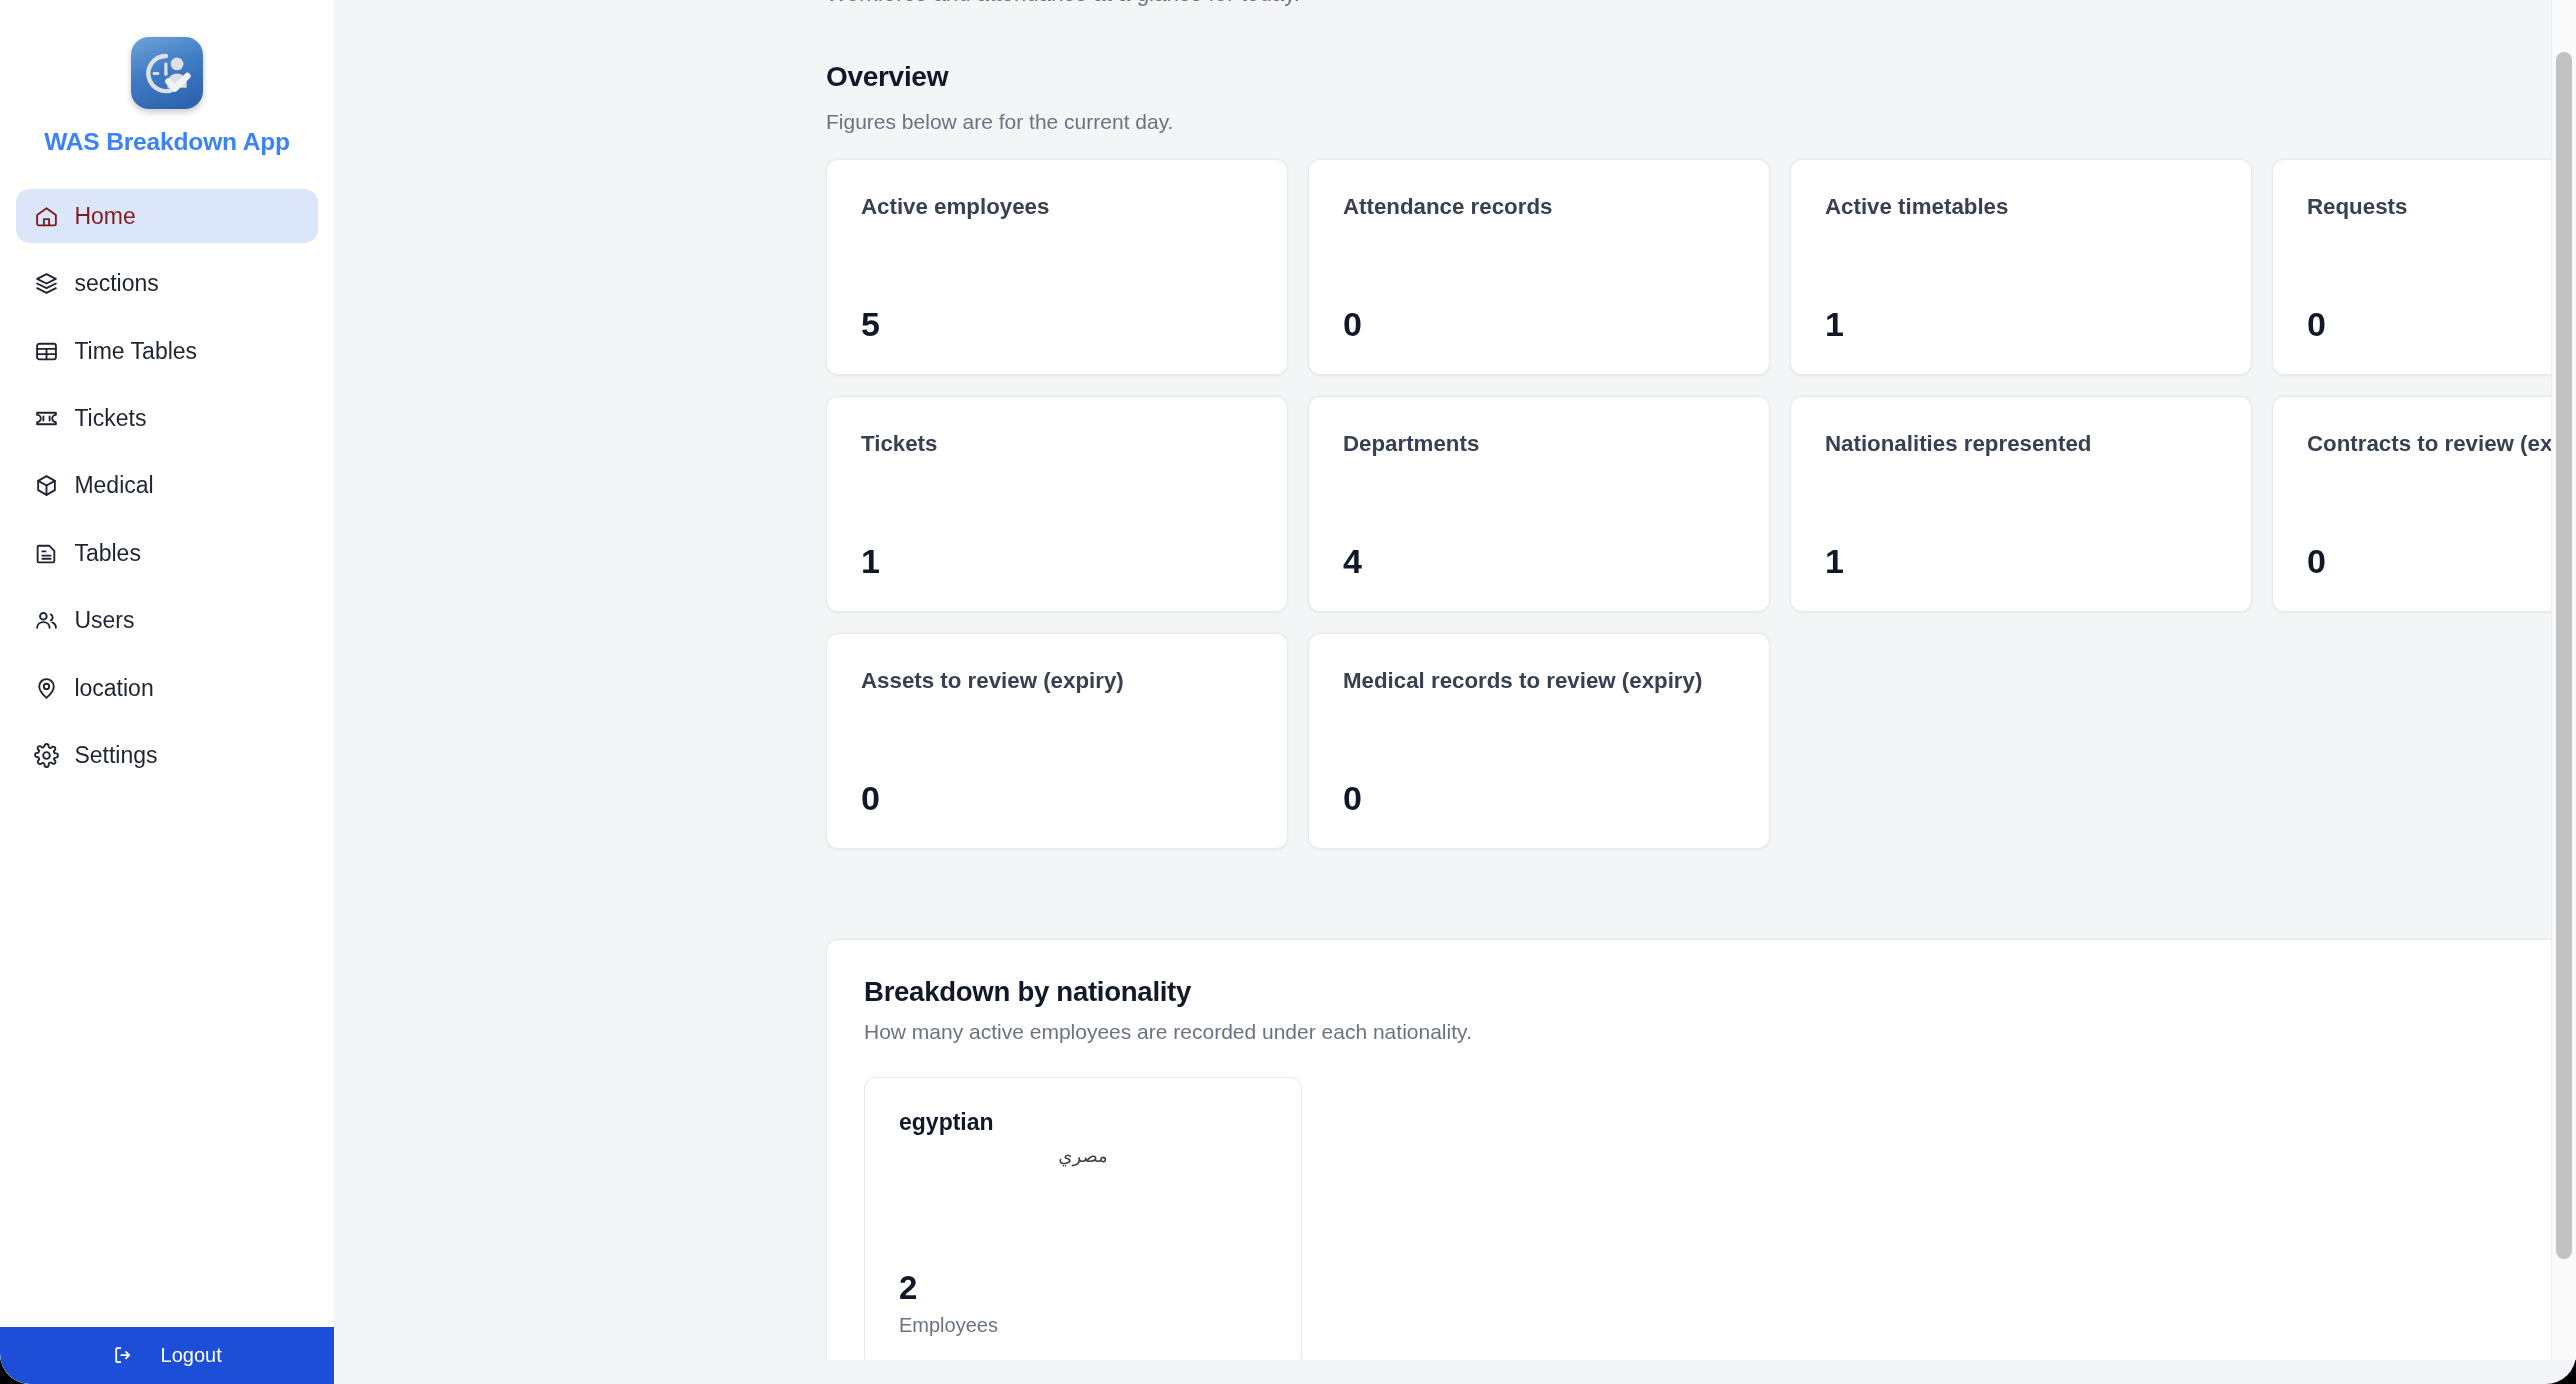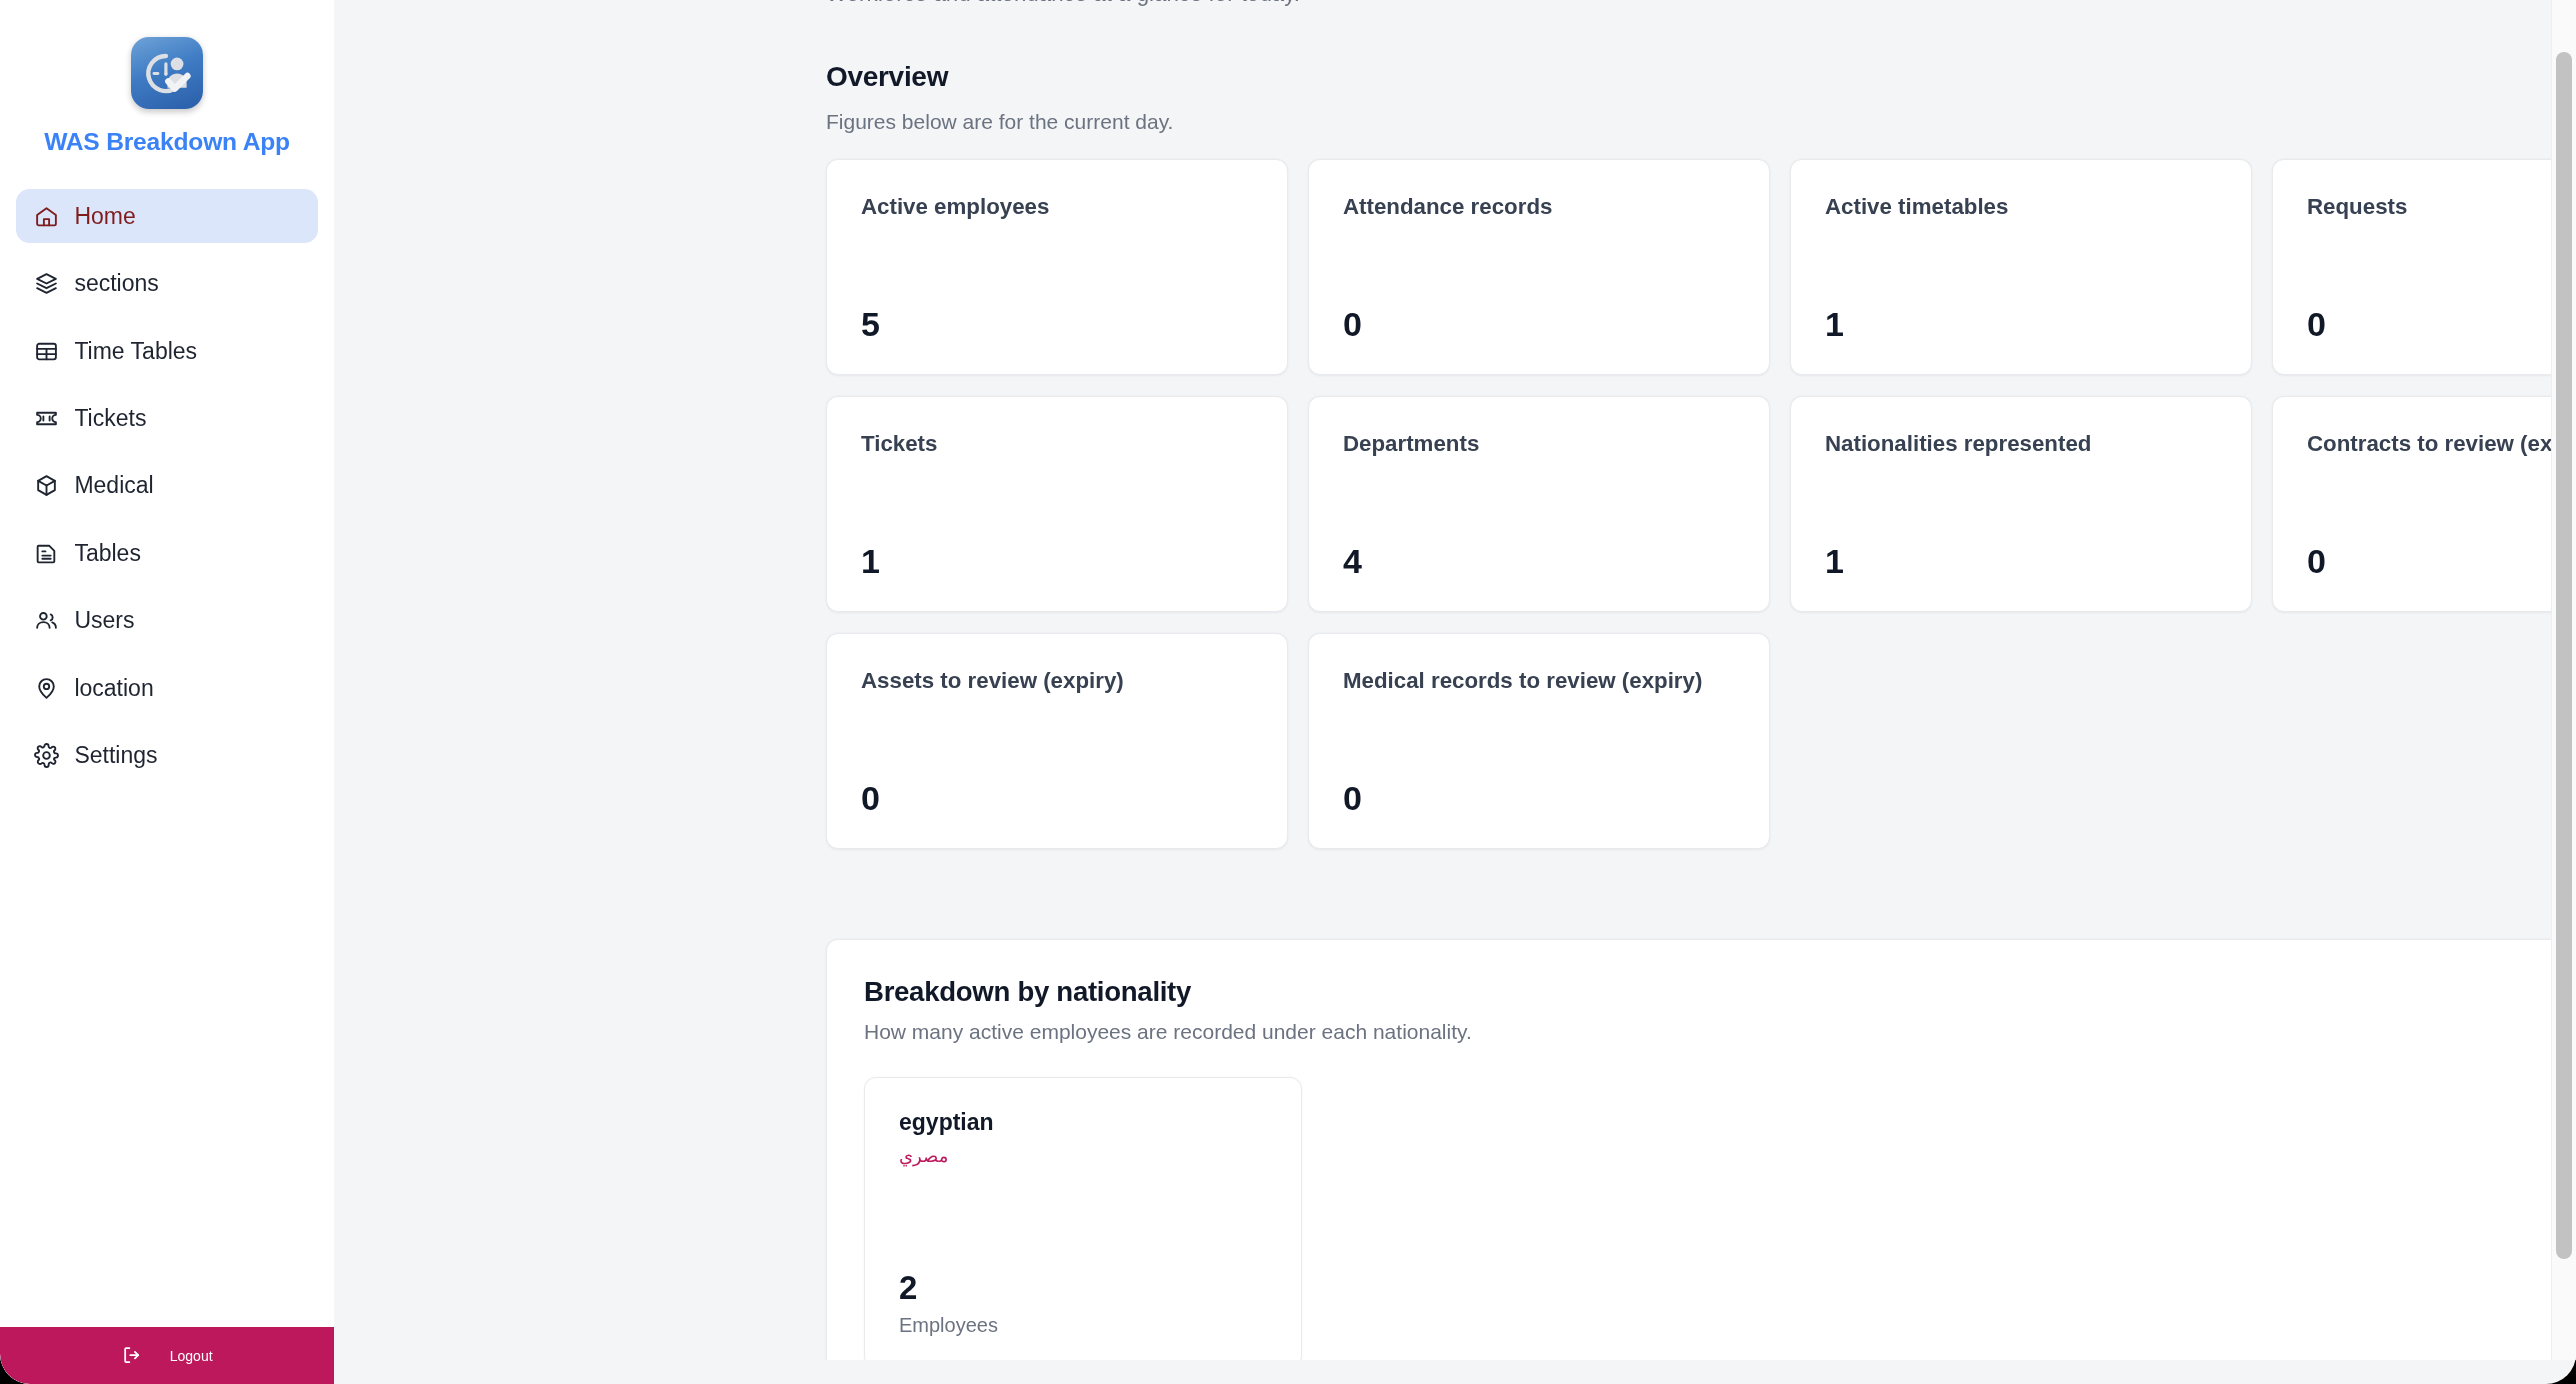--- a/index.html
+++ b/index.html
@@ -92,28 +92,28 @@
     justify-content: center;
   }
   .nav-icon svg { width: 25px; height: 25px; display: block; }
 
   .logout {
     position: absolute;
     left: 0;
     bottom: 0;
     width: 334px;
     height: 57px;
-    background: #be185d;
+    background: #1d4ed8;
     border-radius: 0 0 0 30px;
     display: flex;
     align-items: center;
     justify-content: center;
     gap: 26px;
     color: #ffffff;
-    font-size: 14px;
+    font-size: 20px;
     cursor: pointer;
     border: none;
   }
   .logout svg { width: 22.3px; height: 22.3px; display: block; }
 
   
   .main {
     flex: 1;
     height: 1360px;
     background: #f4f5f7;
@@ -224,23 +224,23 @@
     flex-direction: column;
   }
   .nat-name {
     font-size: 23px;
     font-weight: bold;
     color: #111827;
   }
   .nat-native {
     margin-top: 9px;
     font-size: 18px;
-    color: #be185d;
+    color: #404040;
     direction: rtl;
-    text-align: left;
+    text-align: center;
   }
   .nat-count {
     margin-top: auto;
     padding-top: 45px;
     font-size: 33px;
     font-weight: bold;
     color: #111827;
   }
   .nat-unit {
     margin-top: 7.4px;

